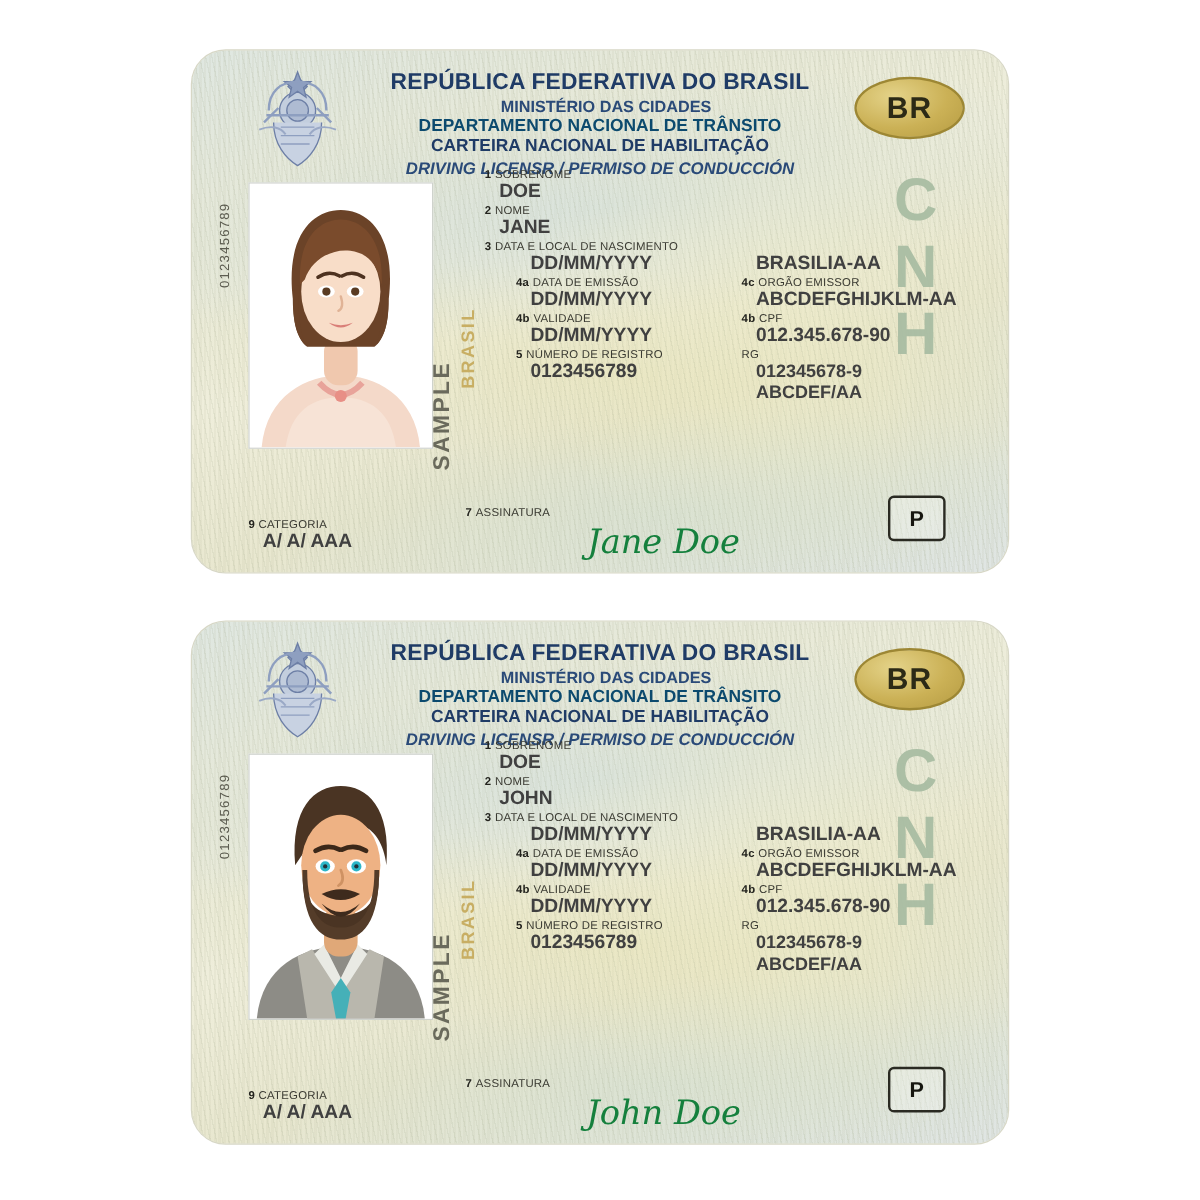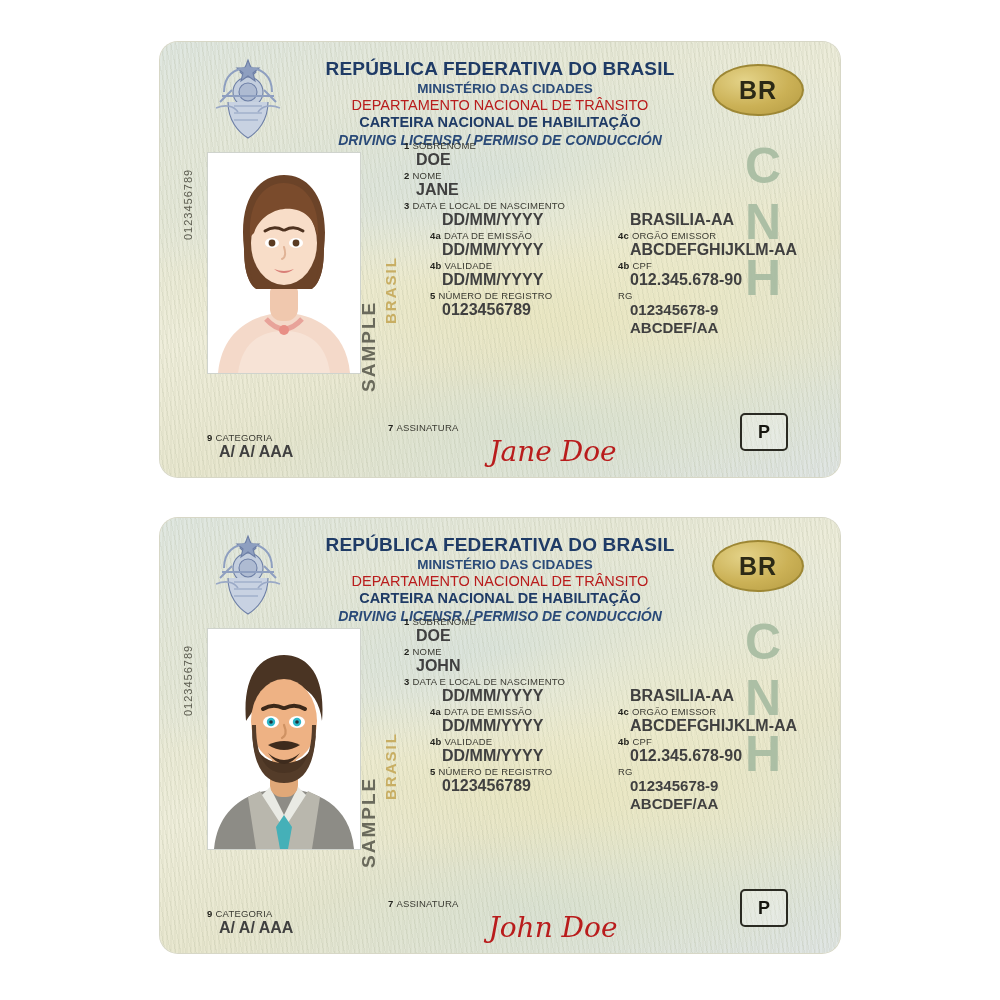--- a/index.html
+++ b/index.html
@@ -13,21 +13,21 @@
     font-family: "Liberation Sans", sans-serif;
     position: relative;
     overflow: hidden;
   }
 
   .card {
     position: absolute;
     left: 160px;
     width: 680px;
     height: 435px;
-    border-radius: 18px;
+    border-radius: 28px;
     overflow: hidden;
     background: #e9e9da;
     box-shadow: 0 0 0 1px #d7d7c6;
   }
   #card-front { top: 42px; }
   #card-back  { top: 518px; }
 
   
   .bg {
     position: absolute;
@@ -81,22 +81,22 @@
   }
   .title-sub1 {
     font-size: 13.5px;
     font-weight: bold;
     color: #2a4a78;
     margin-top: 1px;
     padding-left: 10px;
   }
   .title-sub2 {
     font-size: 14.5px;
-    font-weight: normal;
-    color: #b91c1c;
+    font-weight: bold;
+    color: #0c4a6e;
     margin-top: 1px;
   }
   .title-sub3 {
     font-size: 14.5px;
     font-weight: bold;
     color: #1f3b66;
     margin-top: 1px;
   }
   .title-sub4 {
     font-size: 14px;
@@ -242,21 +242,21 @@
   .sig-block {
     position: absolute;
     left: 228px;
     top: 380px;
     width: 330px;
   }
   .signature {
     font-family: "DejaVu Serif", serif;
     font-style: italic;
     font-size: 28px;
-    color: #b91c1c;
+    color: #15803d;
     text-align: center;
     margin-top: 2px;
   }
 
   
   .pbox {
     position: absolute;
     right: 52px;
     bottom: 26px;
     width: 44px;

